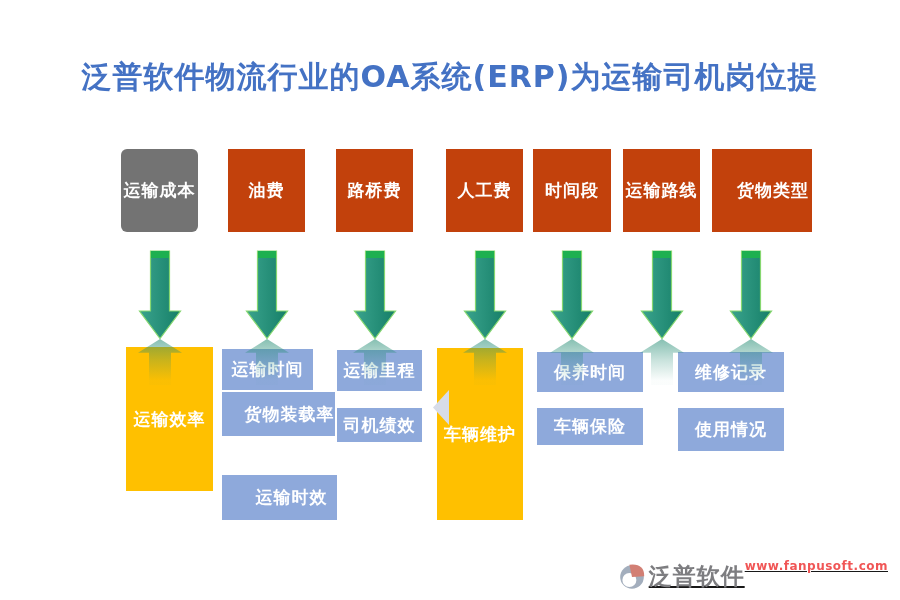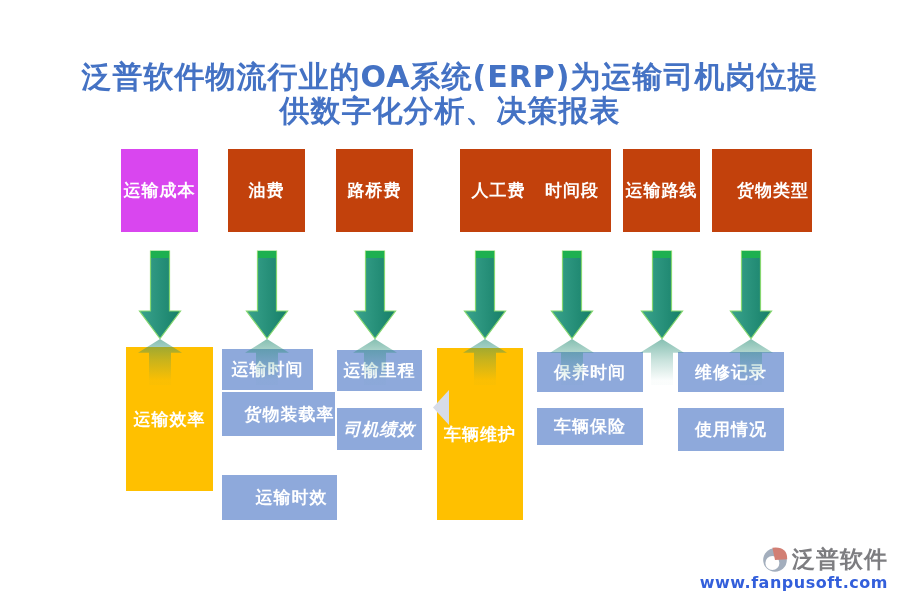--- a/index.html
+++ b/index.html
@@ -4,71 +4,70 @@
 <style>
   html,body{margin:0;padding:0;background:#fff;font-family:"DejaVu Sans","Liberation Sans",sans-serif;}
   .canvas{position:relative;width:900px;height:600px;background:#fff;overflow:hidden;}
 
   .title{position:absolute;top:60px;left:0;width:100%;text-align:center;
          color:#4472C4;font-size:30px;font-weight:bold;line-height:34px;letter-spacing:1px;}
 
   .box-top{position:absolute;top:149px;height:83px;display:flex;align-items:center;justify-content:center;
            color:#fff;font-weight:bold;font-size:17px;letter-spacing:1px;z-index:2;}
   .green{background:#c2410c;}
-  .gold{background:#d946ef;}
+  .gold{background:#737373;border-radius:6px;}
 
   .arrow-svg{position:absolute;top:250px;z-index:3;}
 
   .reflection{position:absolute;top:339px;width:44px;height:46px;z-index:3;
       clip-path:polygon(50% 0,100% 30%,75% 30%,75% 100%,25% 100%,25% 30%,0 30%);
       background:linear-gradient(to bottom,rgba(34,139,114,0.55) 0%,rgba(34,139,114,0.25) 45%,rgba(34,139,114,0.02) 90%);}
 
   .box-tall{position:absolute;background:#FFC000;display:flex;align-items:center;justify-content:center;
             color:#fff;font-weight:bold;font-size:17px;letter-spacing:1px;z-index:1;}
   .box-blue{position:absolute;background:#8EA9DB;display:flex;align-items:center;justify-content:center;
             color:#fff;font-weight:bold;font-size:17px;letter-spacing:1px;z-index:2;}
 
   .deco-triangle{position:absolute;left:433px;top:390px;width:16px;height:35px;z-index:4;
       clip-path:polygon(0 50%,100% 0,100% 100%);background:#D7DCE8;}
 
   .watermark{position:absolute;right:12px;bottom:8px;z-index:6;opacity:0.9;
-             display:flex;flex-direction:column;align-items:flex-end;}
+             display:flex;flex-direction:row;align-items:flex-start;text-decoration:underline;}
   .wm-row{display:flex;align-items:center;gap:3px;}
   .wm-name{color:#6F6F73;font-size:23px;font-weight:bold;letter-spacing:1px;}
-  .wm-url{color:#1d4ed8;font-size:16px;font-weight:bold;letter-spacing:0.5px;margin-top:-2px;}
+  .wm-url{color:#ef4444;font-size:12px;font-weight:bold;letter-spacing:0.5px;margin-top:-2px;}
 </style>
 </head>
 <body>
 
 <div class="canvas">
 
   <svg width="0" height="0" style="position:absolute">
     <defs>
       <linearGradient id="agrad" x1="0" y1="0" x2="1" y2="0">
         <stop offset="0" stop-color="#3AA38D"></stop>
         <stop offset="1" stop-color="#167F68"></stop>
       </linearGradient>
     </defs>
   </svg>
 
   <div class="title">
     <div>泛普软件物流行业的OA系统(ERP)为运输司机岗位提</div>
-    <div>供数字化分析、决策报表</div>
   </div>
 
   <div class="box-top gold" style="left:121px;width:77px;">
       <span>运输成本</span>
     </div>
   <div class="box-top green" style="left:228px;width:77px;">
       <span>油费</span>
     </div>
   <div class="box-top green" style="left:336px;width:77px;">
       <span>路桥费</span>
     </div>
-  <div class="box-top green" style="left:460px;width:77px;text-align:center;">
+  <div class="box-top green" style="left:446px;width:77px;text-align:center;">
       <span>人工费</span>
     </div>
   <div class="box-top green" style="left:533px;width:78px;">
       <span>时间段</span>
     </div>
   <div class="box-top green" style="left:623px;width:77px;">
       <span>运输路线</span>
     </div>
   <div class="box-top green" style="left:712px;width:78px;padding-left:22px;">
       <span>货物类型</span>
@@ -125,21 +124,21 @@
     </div>
   <div class="box-blue" style="left:222px;top:392px;width:91px;height:44px;padding-left:22px;">
       <span>货物装载率</span>
     </div>
   <div class="box-blue" style="left:222px;top:475px;width:91px;height:45px;padding-left:24px;">
       <span>运输时效</span>
     </div>
   <div class="box-blue" style="left:337px;top:350px;width:85px;height:41px;">
       <span>运输里程</span>
     </div>
-  <div class="box-blue" style="left:337px;top:408px;width:85px;height:42px;font-style:italic;">
+  <div class="box-blue" style="left:337px;top:408px;width:85px;height:34px;">
       <span>司机绩效</span>
     </div>
   <div class="box-blue" style="left:537px;top:352px;width:106px;height:40px;">
       <span>保养时间</span>
     </div>
   <div class="box-blue" style="left:537px;top:408px;width:106px;height:37px;">
       <span>车辆保险</span>
     </div>
   <div class="box-blue" style="left:678px;top:352px;width:106px;height:40px;">
       <span>维修记录</span>

